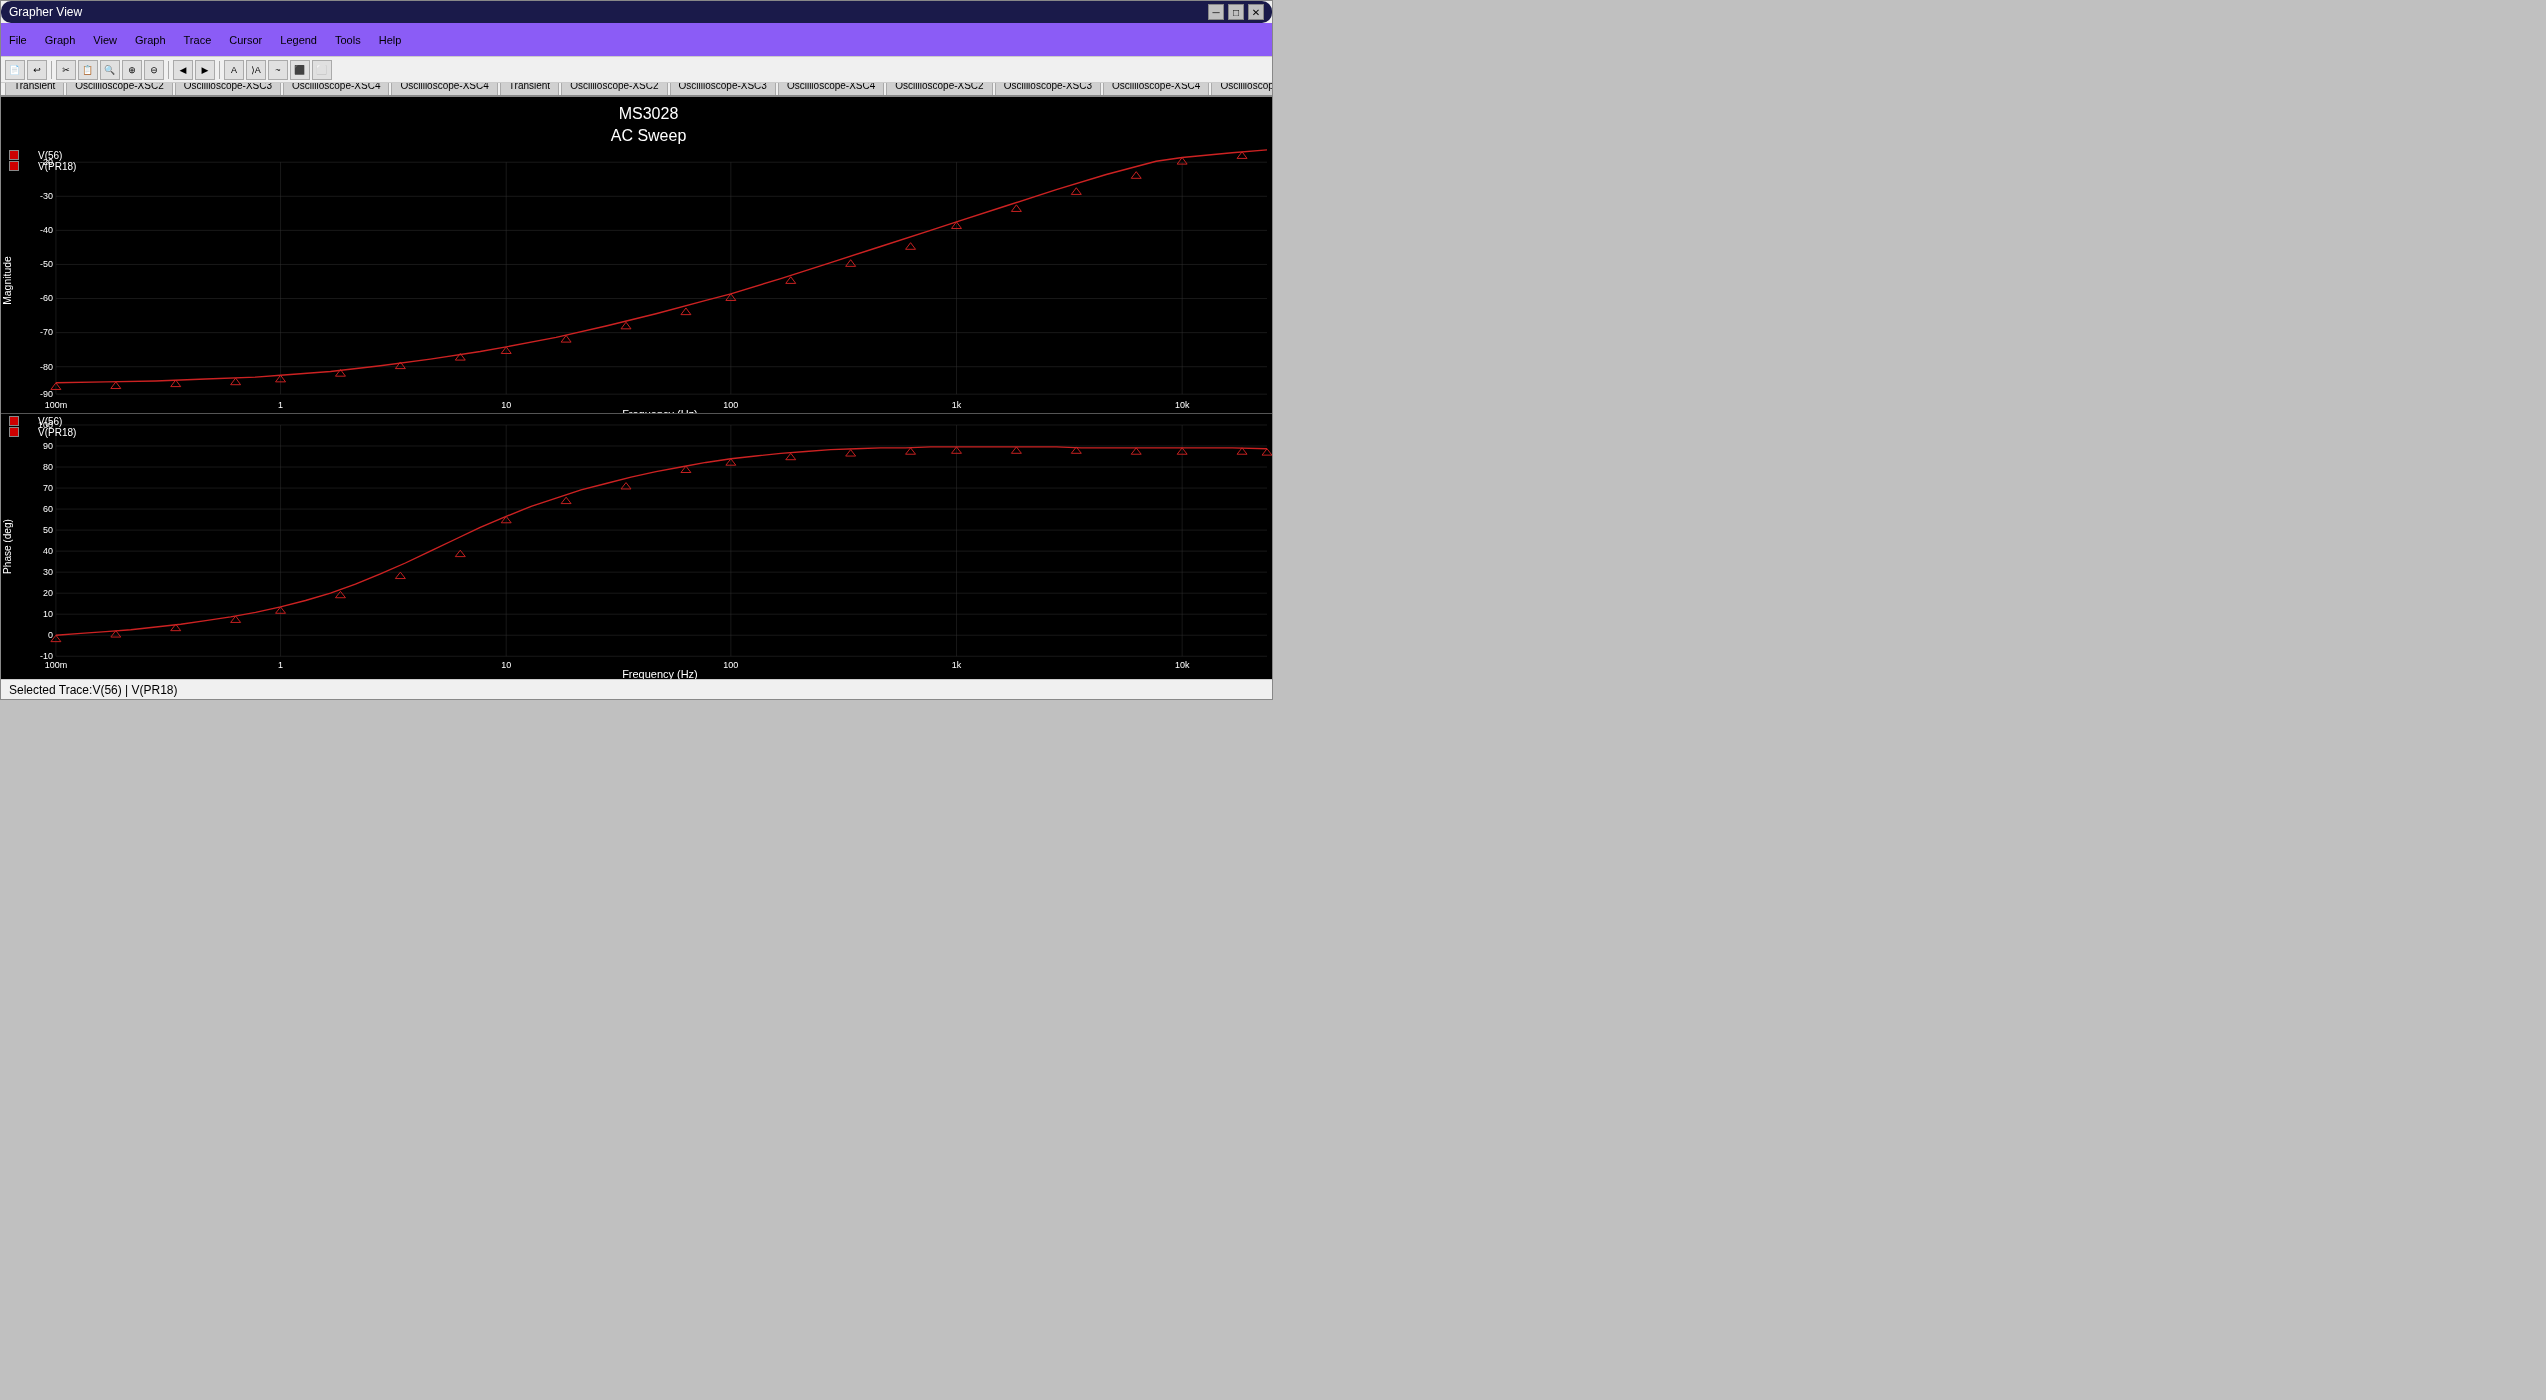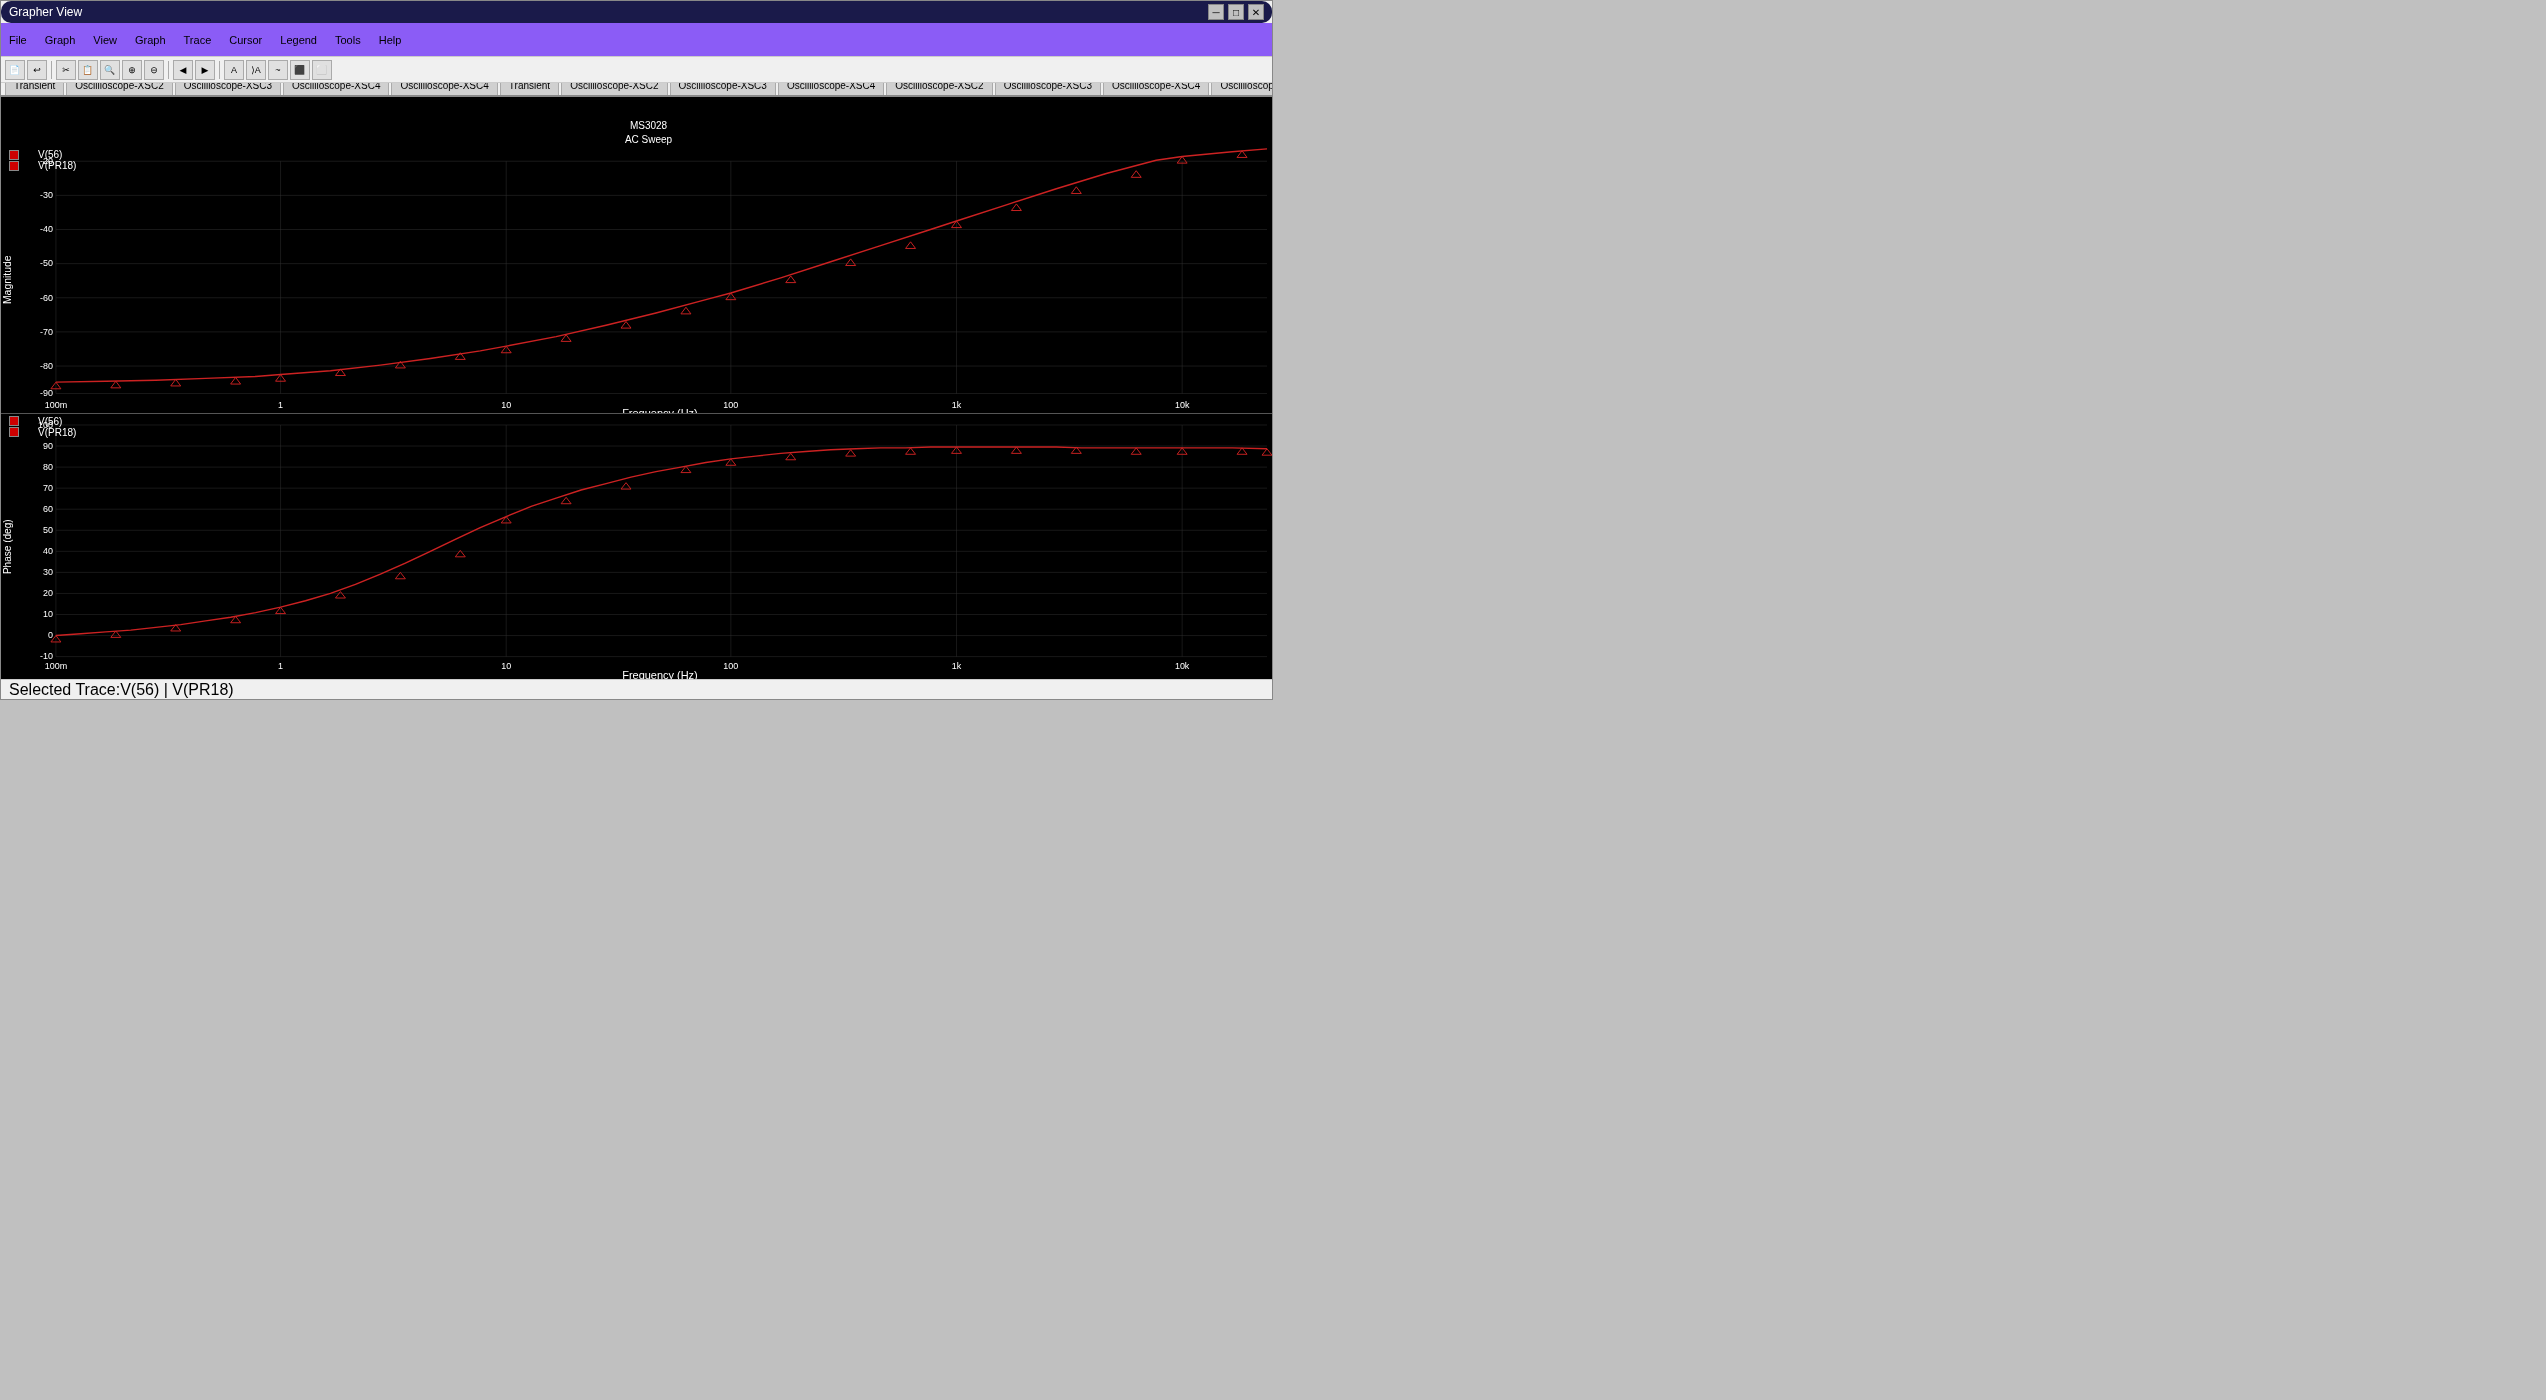--- a/index.html
+++ b/index.html
@@ -104,22 +104,22 @@
     #chart-area {
       flex: 1;
       background: #000;
       display: flex;
       flex-direction: column;
       position: relative;
     }
     .chart-title {
       color: white;
       text-align: center;
-      font-size: 10px;
-      padding-top: 22px;
+      font-size: 16px;
+      padding-top: 6px;
       line-height: 1.4;
       margin-left: 24px;
     }
     .legend-area {
       color: white;
       font-size: 10px;
       padding: 2px 8px;
       display: flex;
       flex-direction: column;
     }
@@ -130,21 +130,21 @@
     }
     .legend-checkbox {
       width: 10px; height: 10px;
       background: #cc0000;
       border: 1px solid #888;
     }
     #status-bar {
       background: #f0f0f0;
       border-top: 1px solid #ccc;
       padding: 2px 8px;
-      font-size: 16px;
+      font-size: 12px;
       height: 20px;
       display: flex;
       align-items: center;
     }
     svg.chart-svg {
       position: absolute;
       top: 0; left: 0;
       width: 100%; height: 100%;
     }
     .y-tick-label {

